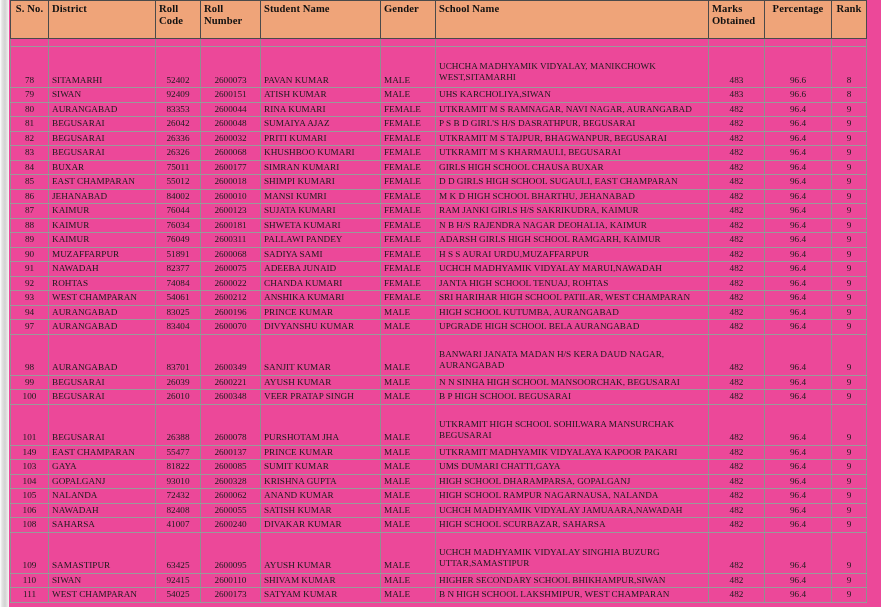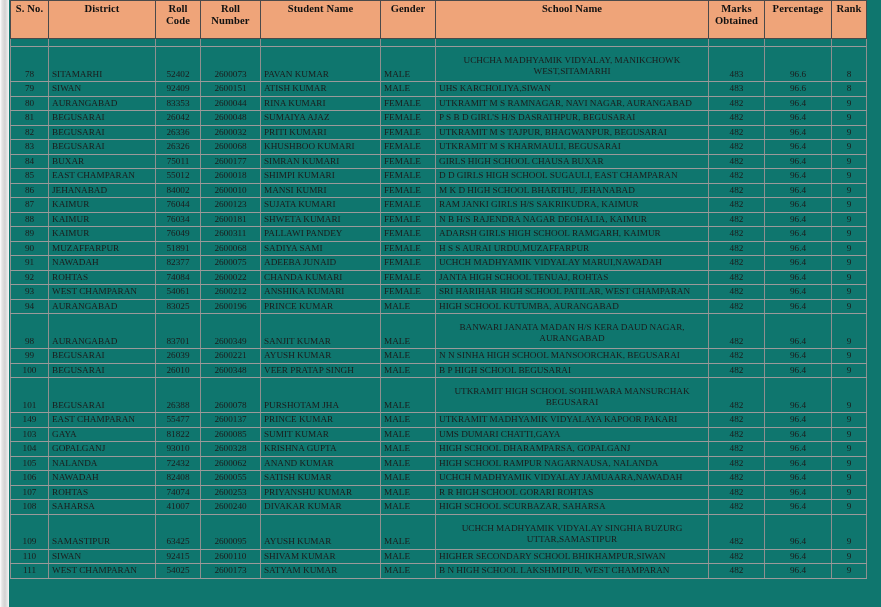--- a/index.html
+++ b/index.html
@@ -23,21 +23,21 @@
     width: 9px;
     height: 607px;
     background: linear-gradient(to right, #ffffff 0px, #e3e3e3 2px, #d2d2d2 5px, #ebebeb 8px, #f7f7f7 9px);
   }
   #sheet {
     position: absolute;
     left: 9px;
     top: 0;
     width: 872px;
     height: 607px;
-    background: #0f766e;
+    background: #ec4899;
     overflow: hidden;
   }
   table.merit {
     border-collapse: collapse;
     table-layout: fixed;
     width: 856px;
     margin-left: 1px;
     font-size: 9.2px;
     color: #1b1b1b;
   }
@@ -50,21 +50,21 @@
   table.merit col.c-school   { width: 273px; }
   table.merit col.c-marks    { width: 56px; }
   table.merit col.c-pct      { width: 67px; }
   table.merit col.c-rank     { width: 35px; }
 
   table.merit th {
     background: #efa479;
     border: 1px solid #4a4a4a;
     font-weight: bold;
     font-size: 10.6px;
-    text-align: center;
+    text-align: left;
     padding: 2px 3px 3px 3px;
     vertical-align: top;
     line-height: 1.12;
     letter-spacing: 0.1px;
     color: #111111;
     height: 32px;
   }
   table.merit th.ctr { text-align: center; }
 
   table.merit td {
@@ -74,21 +74,21 @@
     padding: 1px 3px 1px 3px;
     vertical-align: bottom;
     line-height: 1.25;
     white-space: nowrap;
     overflow: hidden;
     height: 11px;
   }
   table.merit td.num   { text-align: center; }
   table.merit td.txt   { text-align: left; }
   table.merit tr.tall td { height: 25px; }
-  table.merit td.school-2 { white-space: normal; vertical-align: top; line-height: 1.22; padding-top: 8px; text-align: center; }
+  table.merit td.school-2 { white-space: normal; vertical-align: top; line-height: 1.22; padding-top: 14px; }
 
   
   tr.spacer td { height: 5px; border-left: 1px solid #8f8f8f; border-right: 1px solid #8f8f8f; border-top: none; border-bottom: none; }
 </style>
 </head>
 <body>
 
 <div id="page-gutter"></div>
 
 <div id="sheet">
@@ -329,20 +329,32 @@
           <td class="txt">AURANGABAD</td>
           <td class="num">83025</td>
           <td class="num">2600196</td>
           <td class="txt">PRINCE KUMAR</td>
           <td class="txt">MALE</td>
           <td class="txt">HIGH SCHOOL KUTUMBA, AURANGABAD</td>
           <td class="num">482</td>
           <td class="num">96.4</td>
           <td class="num">9</td>
         </tr>
+        <tr>
+          <td class="num">97</td>
+          <td class="txt">AURANGABAD</td>
+          <td class="num">83404</td>
+          <td class="num">2600070</td>
+          <td class="txt">DIVYANSHU KUMAR</td>
+          <td class="txt">MALE</td>
+          <td class="txt">UPGRADE HIGH SCHOOL BELA AURANGABAD</td>
+          <td class="num">482</td>
+          <td class="num">96.4</td>
+          <td class="num">9</td>
+        </tr>
         <tr class="tall">
           <td class="num">98</td>
           <td class="txt">AURANGABAD</td>
           <td class="num">83701</td>
           <td class="num">2600349</td>
           <td class="txt">SANJIT KUMAR</td>
           <td class="txt">MALE</td>
           <td class="txt school-2">BANWARI JANATA MADAN H/S KERA DAUD NAGAR, AURANGABAD</td>
           <td class="num">482</td>
           <td class="num">96.4</td>
@@ -438,32 +450,20 @@
           <td class="num">82408</td>
           <td class="num">2600055</td>
           <td class="txt">SATISH KUMAR</td>
           <td class="txt">MALE</td>
           <td class="txt">UCHCH MADHYAMIK VIDYALAY JAMUAARA,NAWADAH</td>
           <td class="num">482</td>
           <td class="num">96.4</td>
           <td class="num">9</td>
         </tr>
         <tr>
-          <td class="num">107</td>
-          <td class="txt">ROHTAS</td>
-          <td class="num">74074</td>
-          <td class="num">2600253</td>
-          <td class="txt">PRIYANSHU KUMAR</td>
-          <td class="txt">MALE</td>
-          <td class="txt">R R HIGH SCHOOL GORARI ROHTAS</td>
-          <td class="num">482</td>
-          <td class="num">96.4</td>
-          <td class="num">9</td>
-        </tr>
-        <tr>
           <td class="num">108</td>
           <td class="txt">SAHARSA</td>
           <td class="num">41007</td>
           <td class="num">2600240</td>
           <td class="txt">DIVAKAR KUMAR</td>
           <td class="txt">MALE</td>
           <td class="txt">HIGH SCHOOL SCURBAZAR, SAHARSA</td>
           <td class="num">482</td>
           <td class="num">96.4</td>
           <td class="num">9</td>

